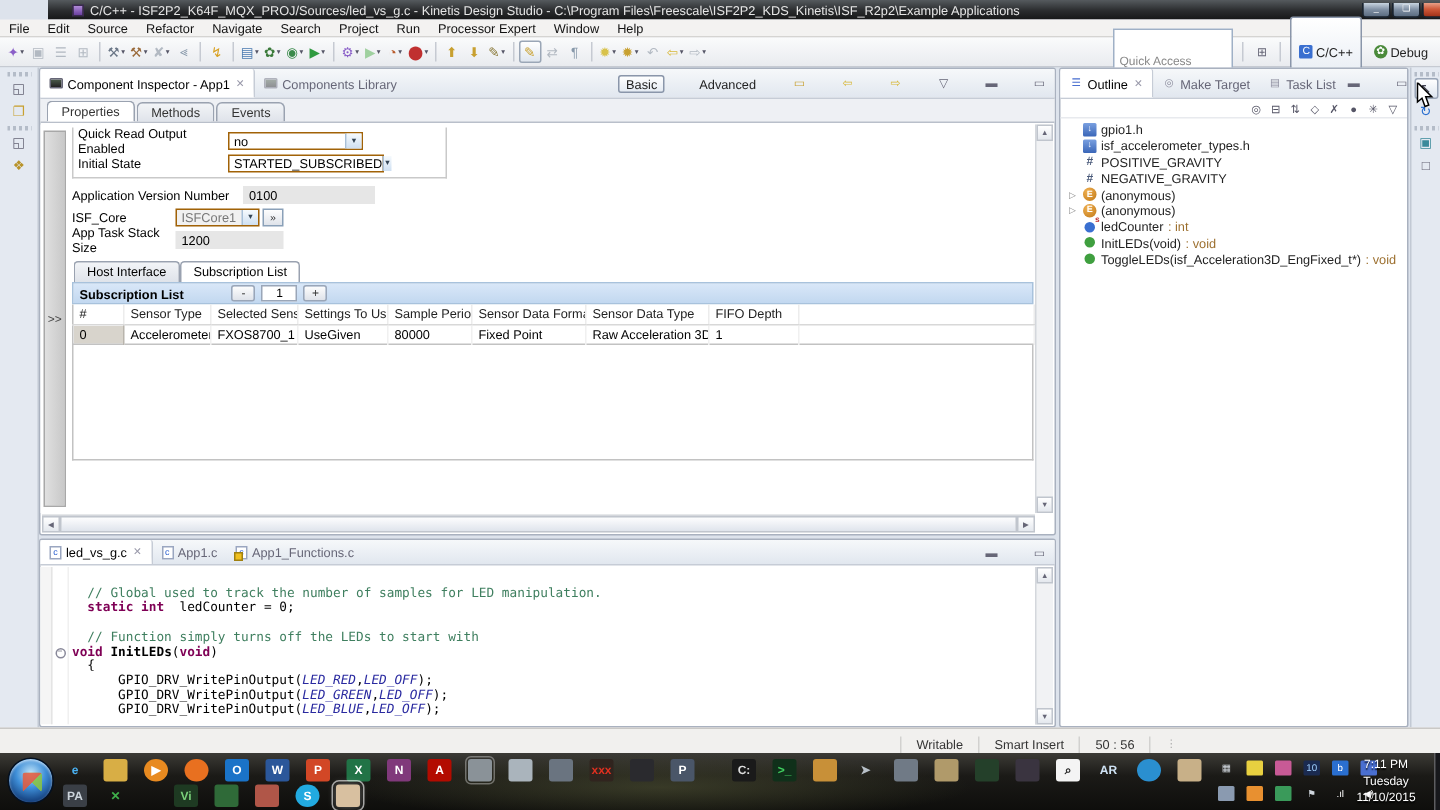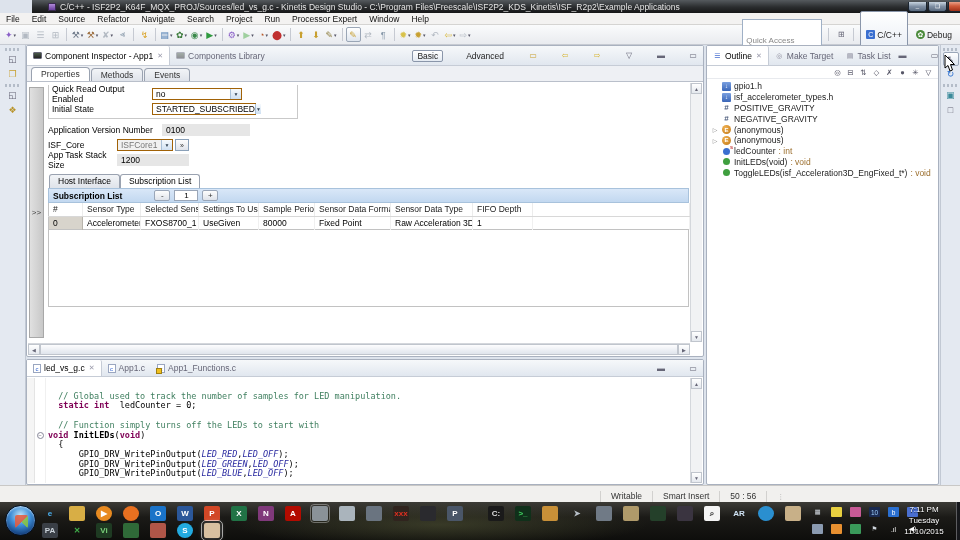--- a/index.html
+++ b/index.html
@@ -621,21 +621,21 @@
         <span class="tk-ic" style="background: rgb(36, 64, 42); color: rgb(80, 192, 80);"></span>
         <span class="tk-ic" style="background: rgb(58, 52, 64); color: rgb(204, 204, 204);"></span>
         <span class="tk-ic" style="background: rgb(244, 244, 244); color: rgb(34, 34, 34);">⌕</span>
         <span class="tk-ic" style="color: rgb(207, 226, 244);">AR</span>
         <span class="tk-ic round" style="background: rgb(42, 143, 208); color: rgb(255, 255, 255);"></span>
         <span class="tk-ic" style="background: rgb(200, 176, 136); color: rgb(85, 85, 85);"></span>
       </div>
     <div class="tk-row" id="tk-r2" style="left:42px; top:21px;">
         <span class="tk-ic" style="background: rgb(58, 63, 70); color: rgb(203, 211, 218);">PA</span>
         <span class="tk-ic" style="color: rgb(63, 174, 74);">✕</span>
-        <span class="tk-ic" style="background: rgb(30, 58, 34); color: rgb(122, 208, 122);">Vi</span>
+        <span class="tk-ic" style="background: rgb(30, 58, 34); color: rgb(122, 208, 122); margin-left: 20px;">Vi</span>
         <span class="tk-ic" style="background: rgb(47, 106, 56); color: rgb(240, 160, 48);"></span>
         <span class="tk-ic" style="background: rgb(176, 86, 72); color: rgb(255, 255, 255);"></span>
         <span class="tk-ic round" style="background: rgb(34, 170, 224); color: rgb(255, 255, 255);">S</span>
         <span class="tk-ic active" style="background: rgb(216, 192, 160); color: rgb(192, 48, 32);"></span>
       </div>
     <div class="tray" id="tk-t1" style="left:812px; top:5px;">
         <span class="tr-ic" style="color: rgb(207, 213, 220);">▦</span>
         <span class="tr-ic" style="background: rgb(232, 208, 64); color: rgb(85, 85, 85);"></span>
         <span class="tr-ic" style="background: rgb(200, 90, 150); color: rgb(255, 255, 255);"></span>
         <span class="tr-ic" style="background: rgb(26, 42, 80); color: rgb(159, 208, 255);">10</span>

